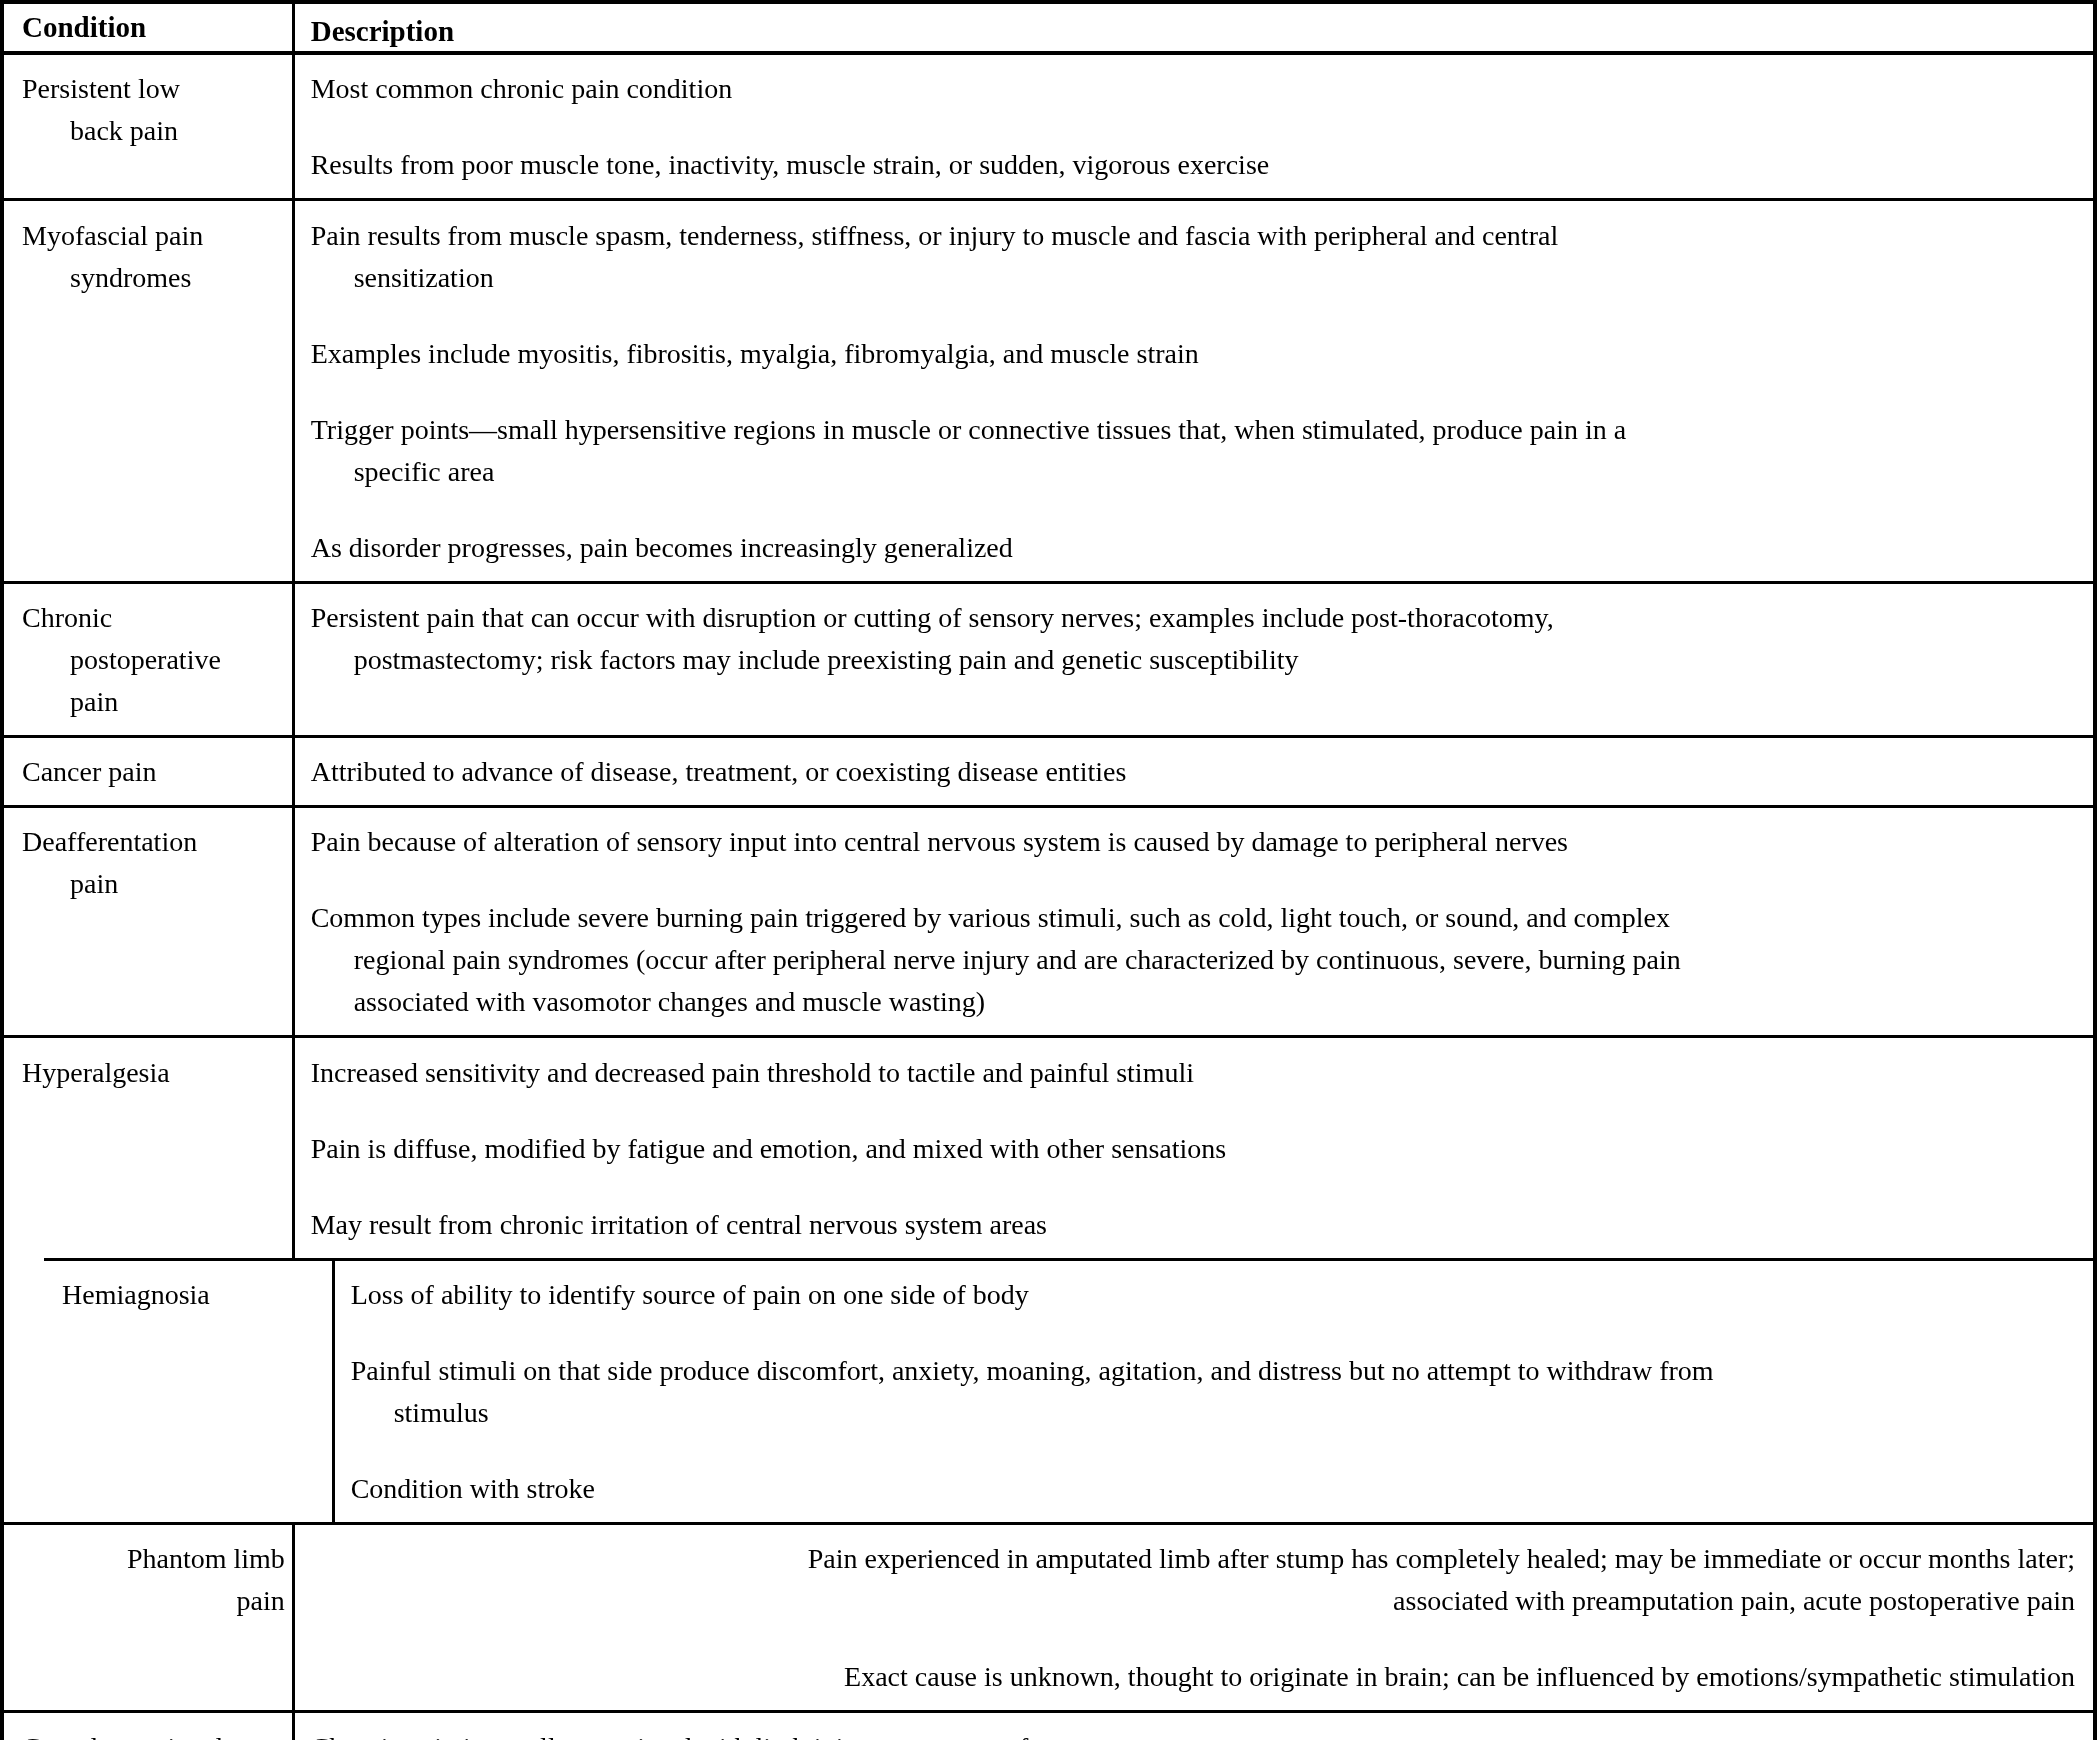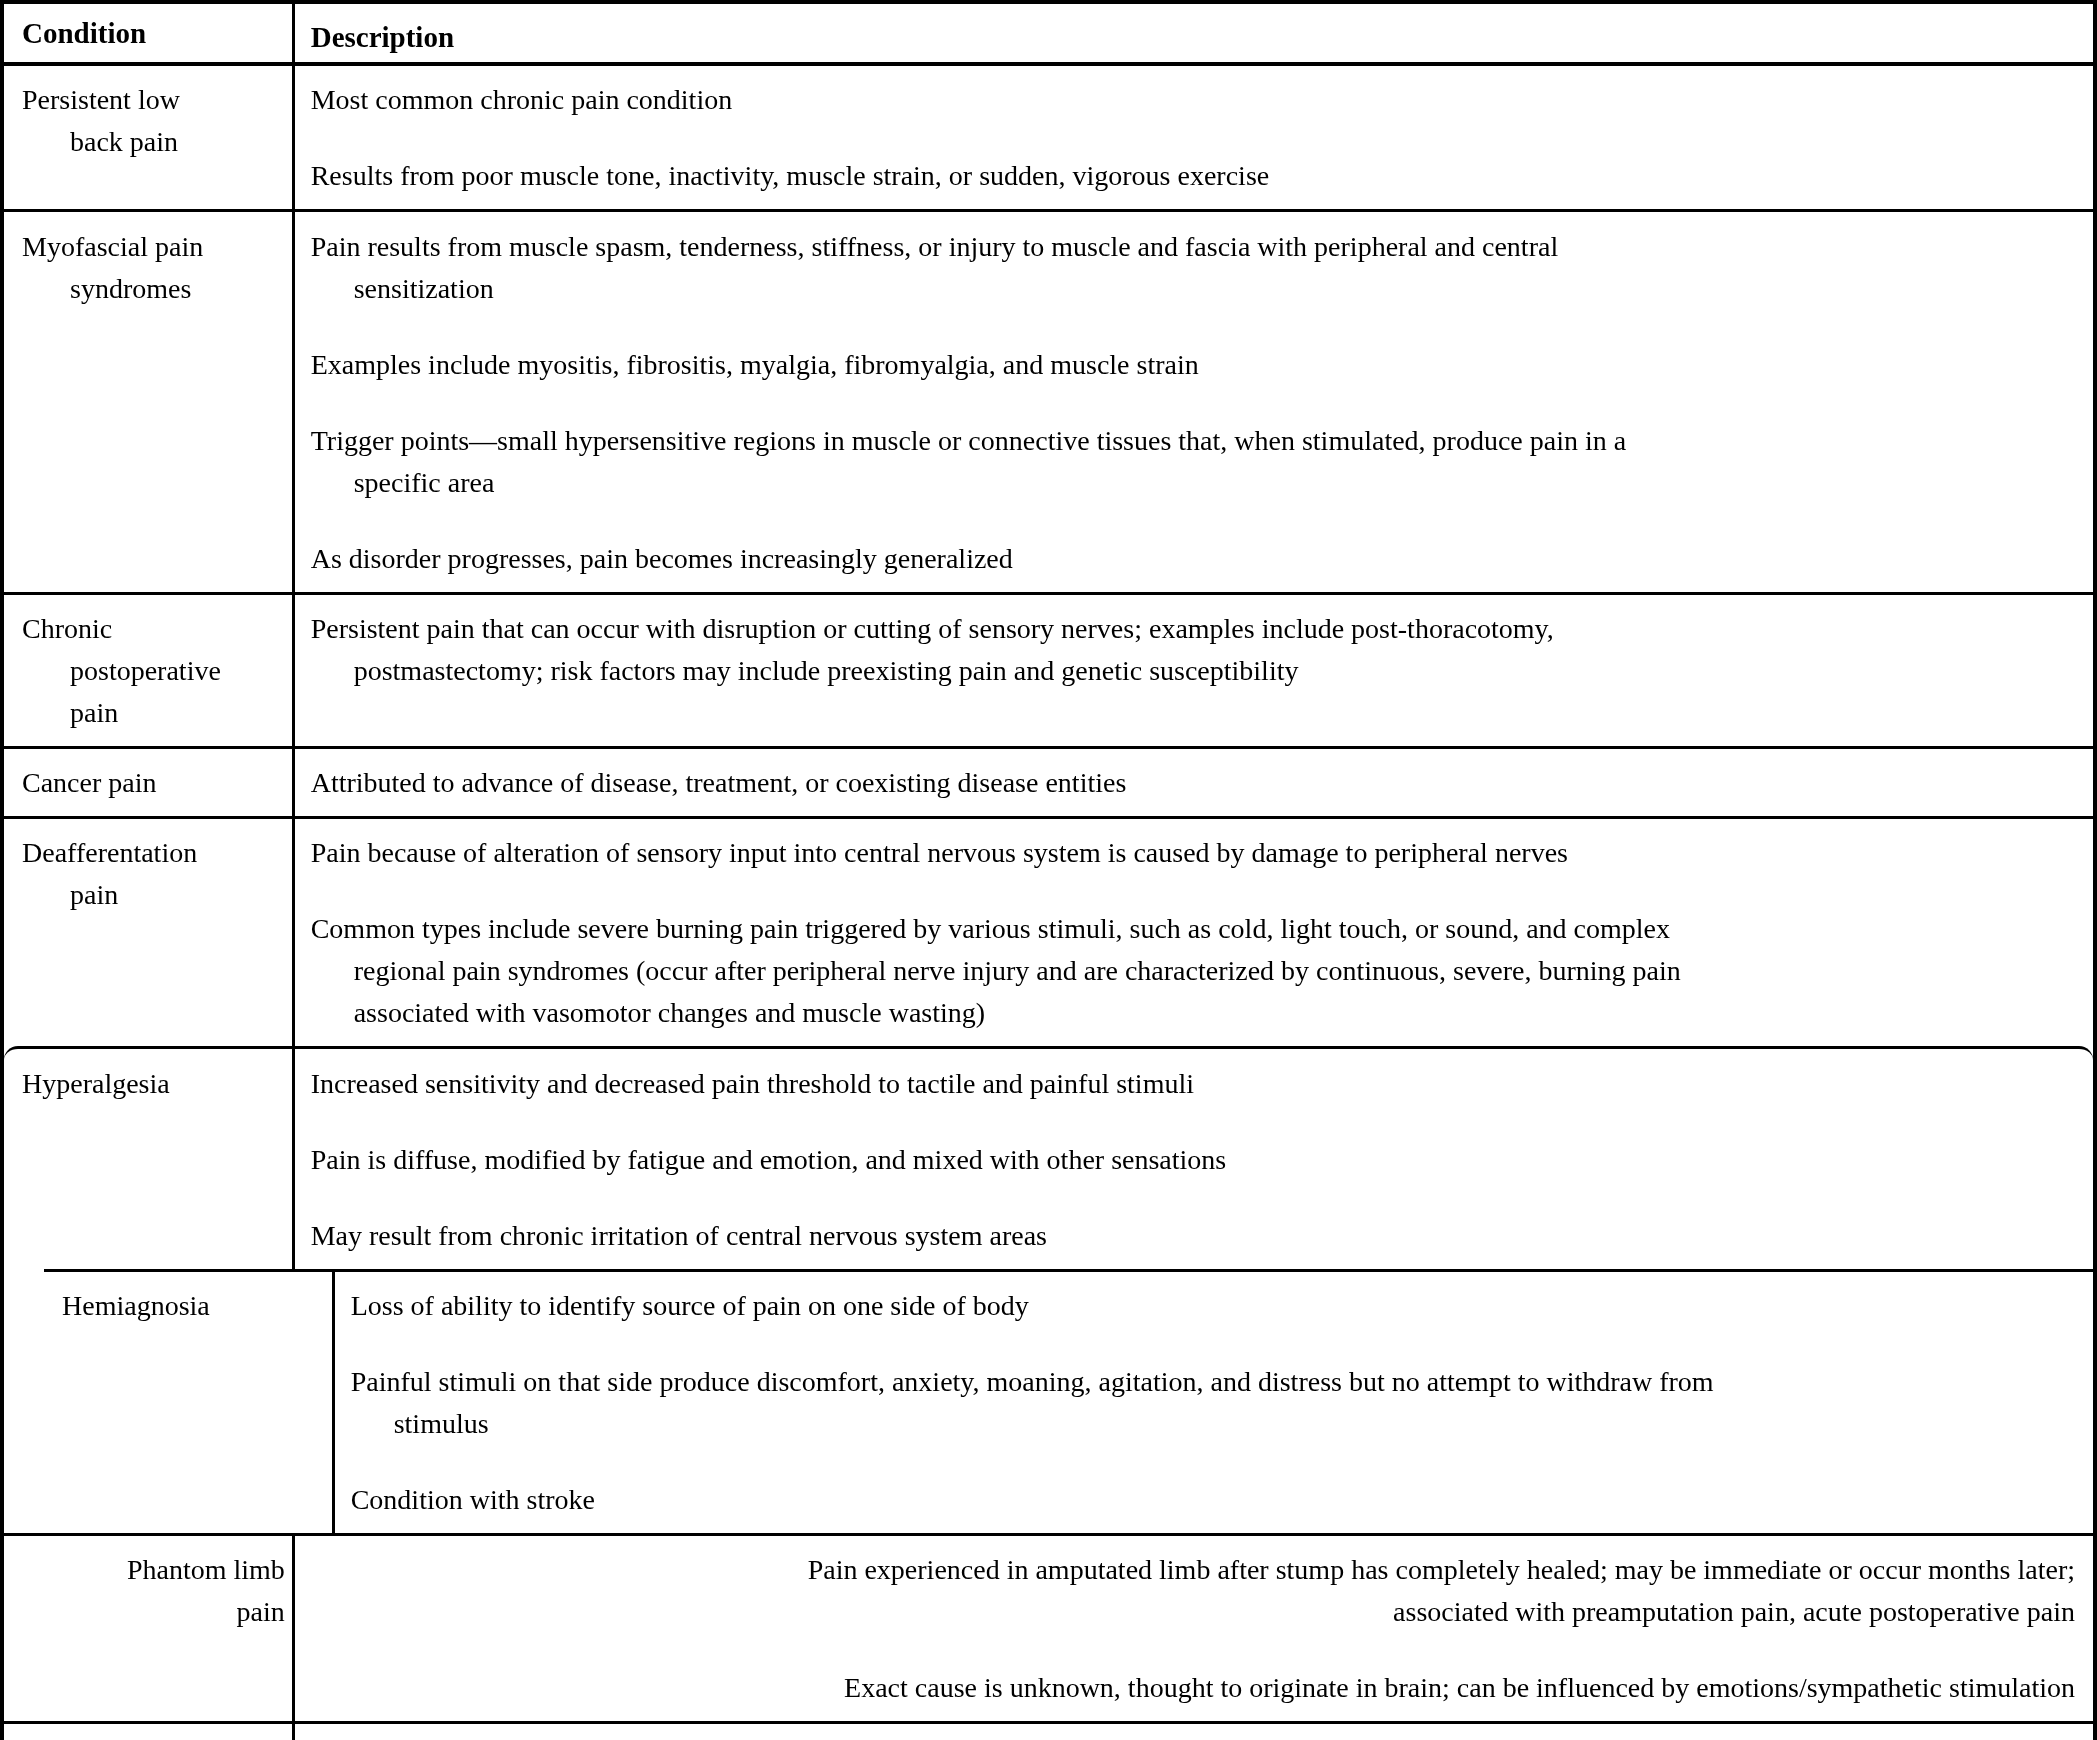--- a/index.html
+++ b/index.html
@@ -45,42 +45,42 @@
     line-height: 42px;
   }
   .desc-cell p {
     margin: 0;
     padding-left: 43px;
     text-indent: -43px;
     white-space: pre-line;
   }
   .desc-cell p + p { margin-top: 34px; }
 
-  .header-row { height: 58px; }
+  .header-row { height: 47px; }
   .header-row .cell {
     display: flex;
     align-items: center;
     font-weight: bold;
     font-size: 29px;
     line-height: 33px;
   }
   .header-row .cond-cell {
     padding: 0 7.2px 0 18px;
     text-indent: 0;
     white-space: normal;
   }
   .header-row .desc-cell { padding: 0 18px 0 15.7px; margin-top: 8px; }
 
   
   .trow:nth-of-type(2)  { min-height: 133px; }
   .trow:nth-of-type(3)  { min-height: 372px; }
   .trow:nth-of-type(4)  { min-height: 137px; }
   .trow:nth-of-type(5)  { min-height: 60px; }
   .trow:nth-of-type(6)  { min-height: 220px; }
-  .trow:nth-of-type(7)  { min-height: 207px; border-radius: 14px; }
+  .trow:nth-of-type(7)  { min-height: 207px; }
   .trow:nth-of-type(8)  { min-height: 247px; margin-left: 40px; }
   .trow:nth-of-type(9)  { min-height: 176px; text-align: right; }
   .trow:nth-of-type(10) { min-height: 136px; }
 </style>
 </head>
 <body>
 
 <div class="table">
 
   <div class="trow header-row">

